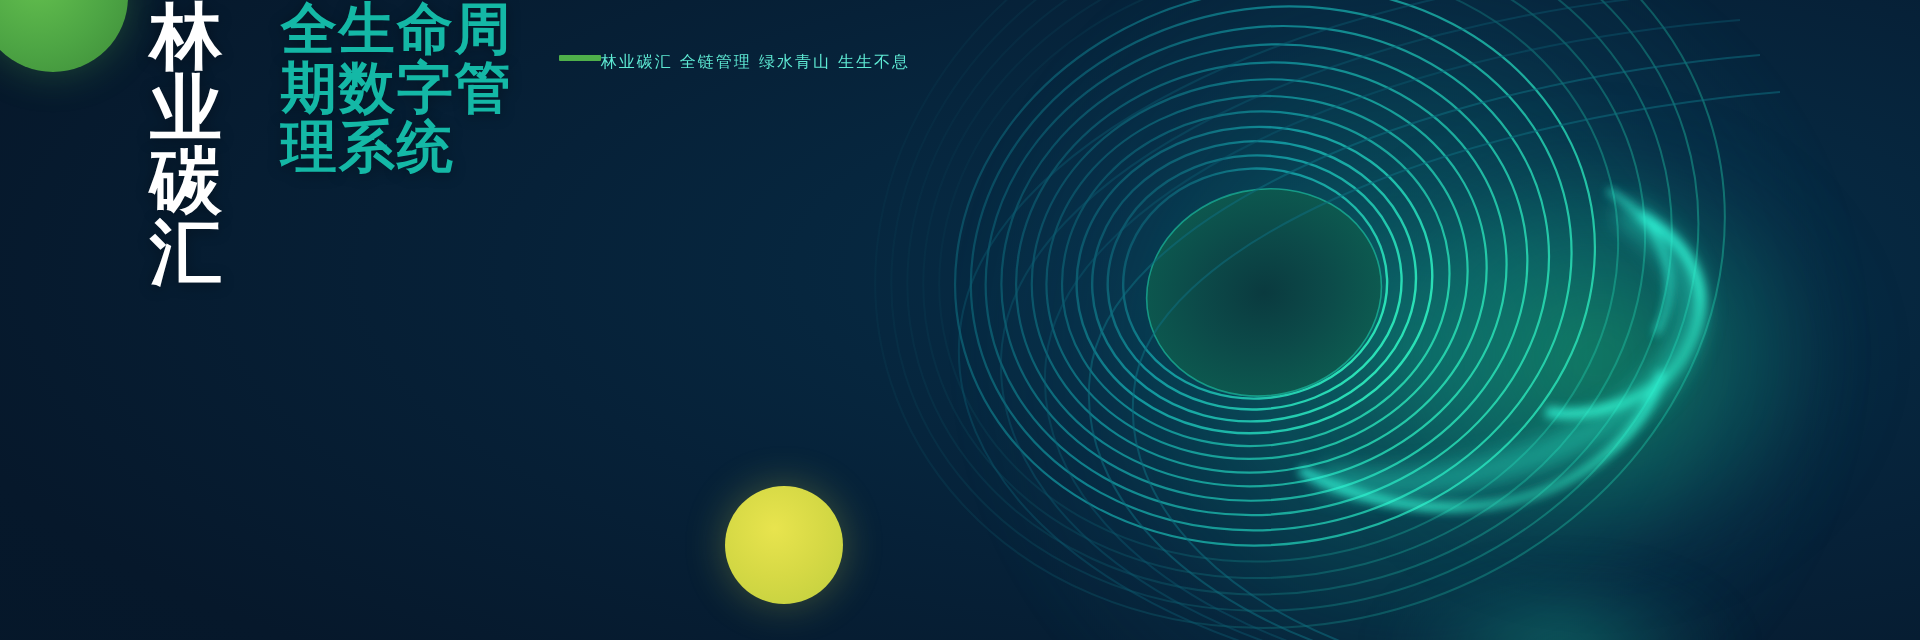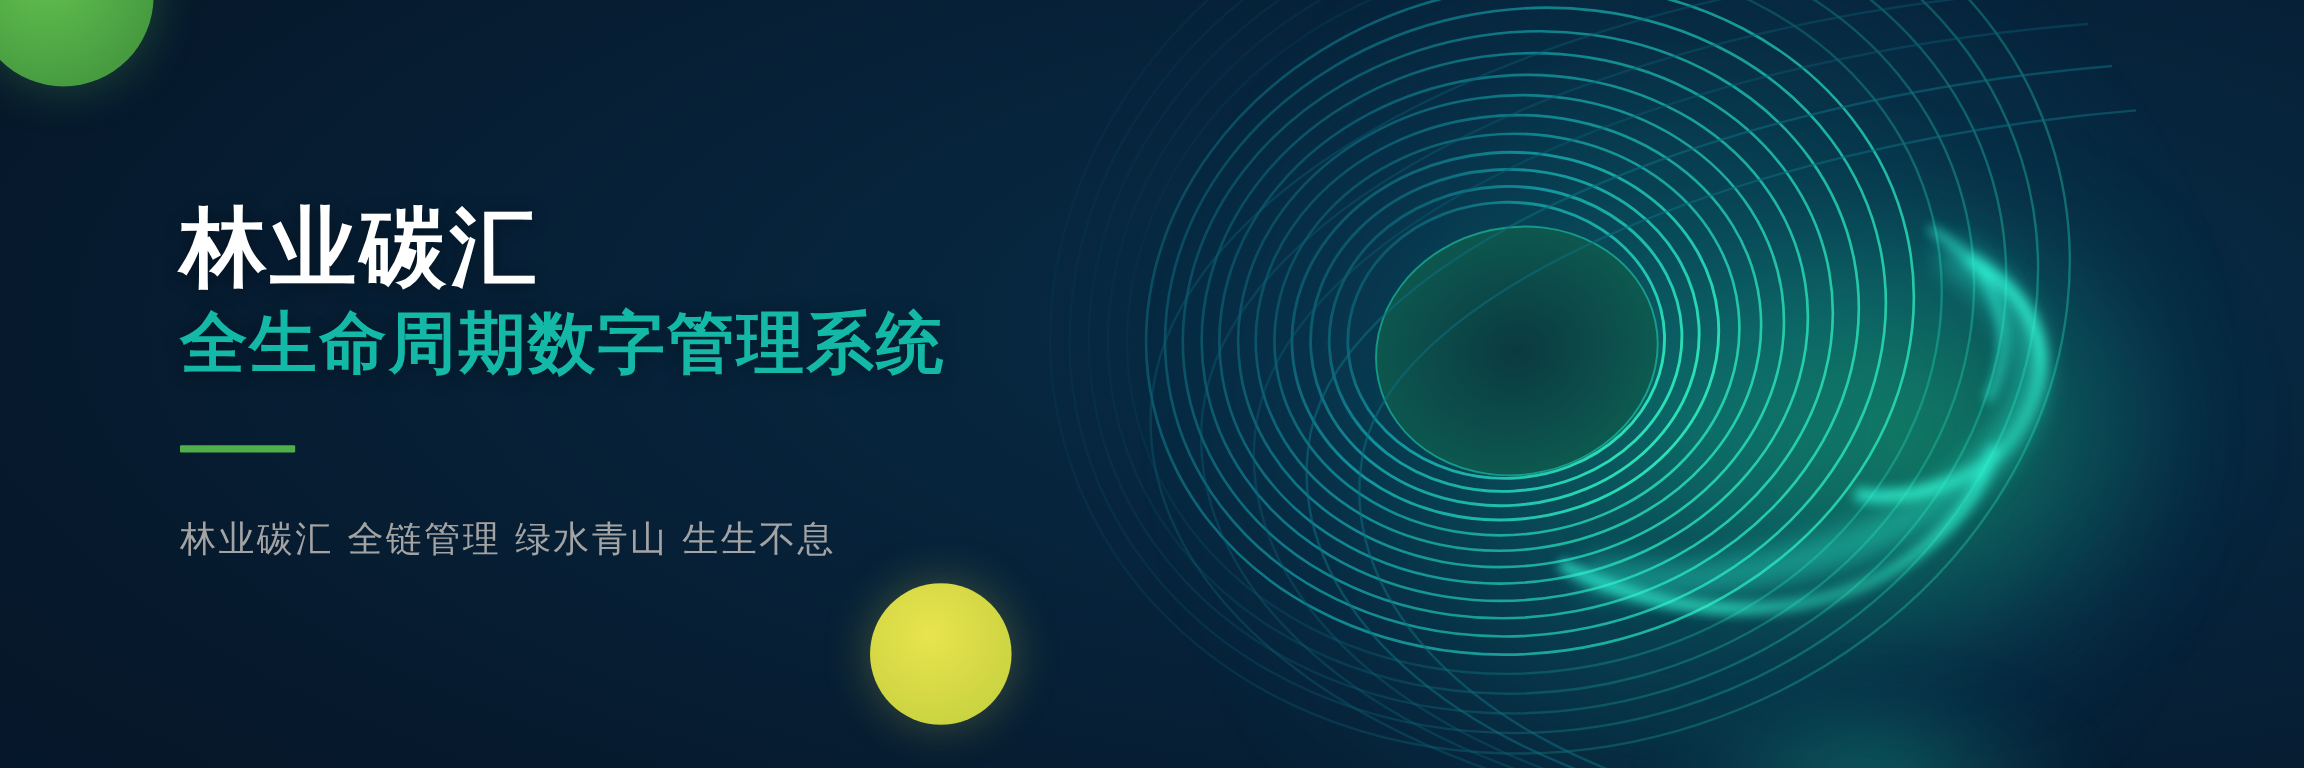--- a/index.html
+++ b/index.html
@@ -83,21 +83,21 @@
     filter:blur(18px);
   }
 
   
   .content{
     position:absolute;
     left:150px; top:0;
     height:640px;
     width:760px;
     display:flex;
-    flex-direction:column;
+    flex-direction:row;
     justify-content:center;
     z-index:6;
   }
   .title-main{
     font-size:72px;
     line-height:1.0;
     font-weight:700;
     color:#ffffff;
     letter-spacing:3px;
     margin:0 0 16px 0;
@@ -114,23 +114,23 @@
   }
   .divider{
     width:96px;
     height:6px;
     background:#4fb04a;
     margin:55px 0 0 0;
     border-radius:1px;
   }
   .tagline{
     margin:52px 0 0 0;
-    font-size:30px;
+    font-size:16px;
     font-weight:400;
-    color:#a3a3a3;
+    color:#5eead4;
     letter-spacing:2px;
     white-space:nowrap;
   }
 </style>
 </head>
 <body>
 
 <div class="banner">
 
   <div class="bg-base"></div>

